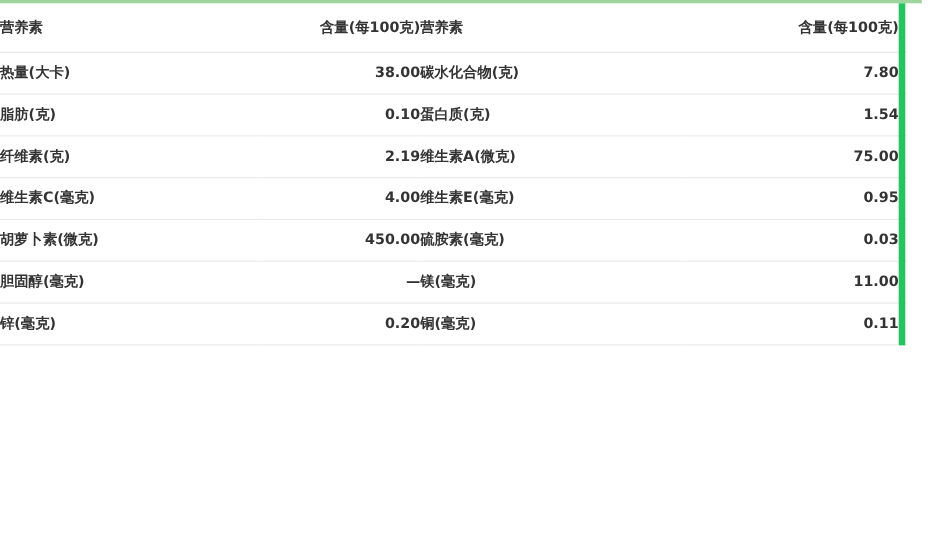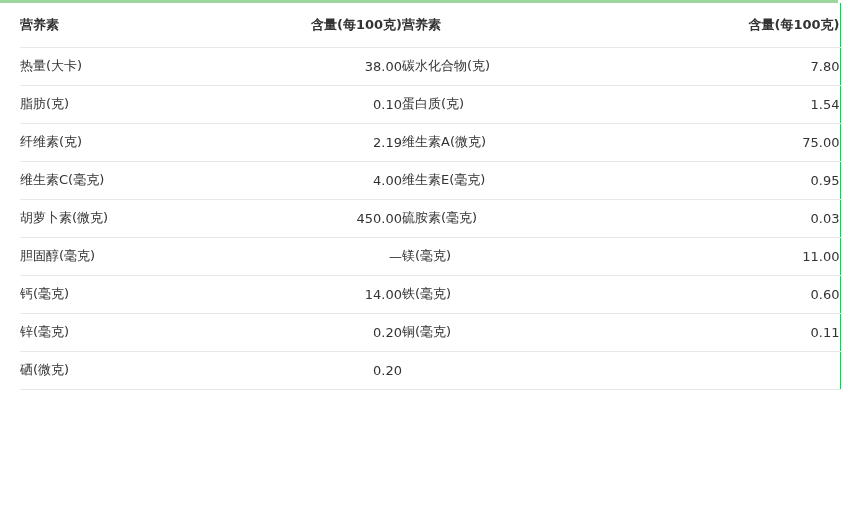--- a/index.html
+++ b/index.html
@@ -16,40 +16,40 @@
   }
   .panel {
     width: 838px;
     border-top: 3px solid #9dd59d;
     background: #ffffff;
   }
   table.nutrition {
     border-collapse: collapse;
     table-layout: fixed;
     width: 820px;
-    margin-left: 20px;
-    border-right: 1px solid #22c55e;
+    margin-left: 0;
+    border-right: 6px solid #22c55e;
   }
   table.nutrition th,
   table.nutrition td {
     box-sizing: border-box;
     border-bottom: 1px solid #e8e8e8;
     font-size: 13px;
     color: #333333;
     padding: 0;
     vertical-align: middle;
     overflow: hidden;
     white-space: nowrap;
   }
   table.nutrition th {
     font-weight: bold;
     height: 44px;
   }
   table.nutrition td {
-    font-weight: normal;
+    font-weight: bold;
     height: 38px;
   }
   .c1 { width: 234px; text-align: left;  padding-left: 9px;  }
   .c2 { width: 148px; text-align: right; }
   .c3 { width: 240px; text-align: left;  padding-left: 77px; }
   .c4 { width: 198px; text-align: right; padding-right: 8px; }
 </style>
 </head>
 <body>
 
@@ -95,33 +95,21 @@
             <td class="c3">硫胺素(毫克)</td>
             <td class="c4">0.03</td>
           </tr>
           <tr>
             <td class="c1">胆固醇(毫克)</td>
             <td class="c2">—</td>
             <td class="c3">镁(毫克)</td>
             <td class="c4">11.00</td>
           </tr>
           <tr>
-            <td class="c1">钙(毫克)</td>
-            <td class="c2">14.00</td>
-            <td class="c3">铁(毫克)</td>
-            <td class="c4">0.60</td>
-          </tr>
-          <tr>
             <td class="c1">锌(毫克)</td>
             <td class="c2">0.20</td>
             <td class="c3">铜(毫克)</td>
             <td class="c4">0.11</td>
-          </tr>
-          <tr>
-            <td class="c1">硒(微克)</td>
-            <td class="c2">0.20</td>
-            <td class="c3"></td>
-            <td class="c4"></td>
           </tr>
         </tbody>
     </table>
   </div>
 </div>
 
 </body></html>

